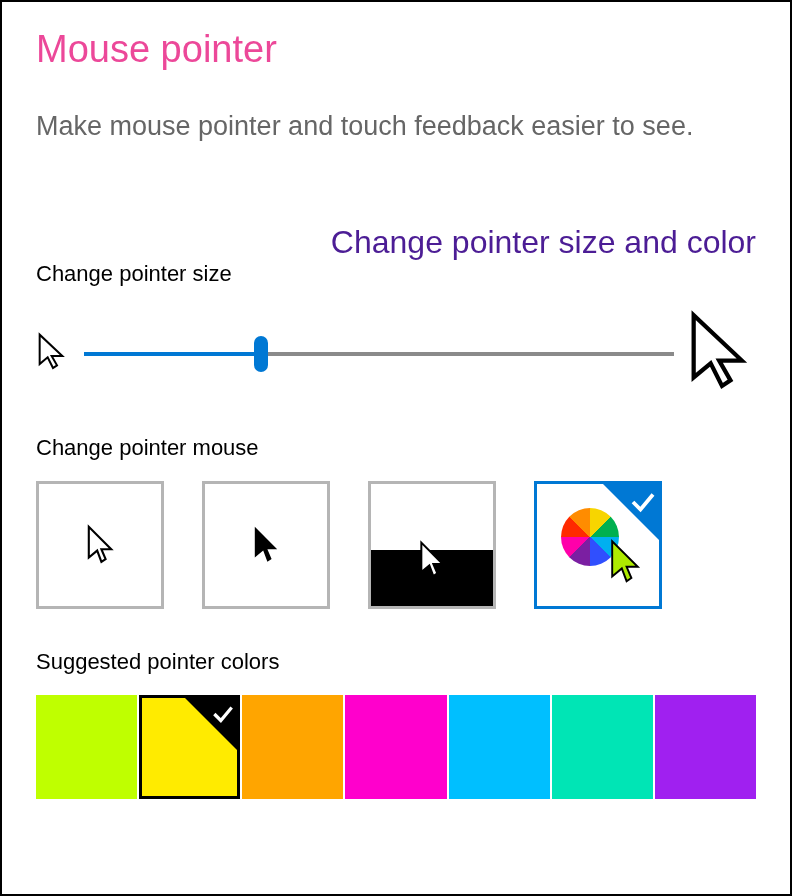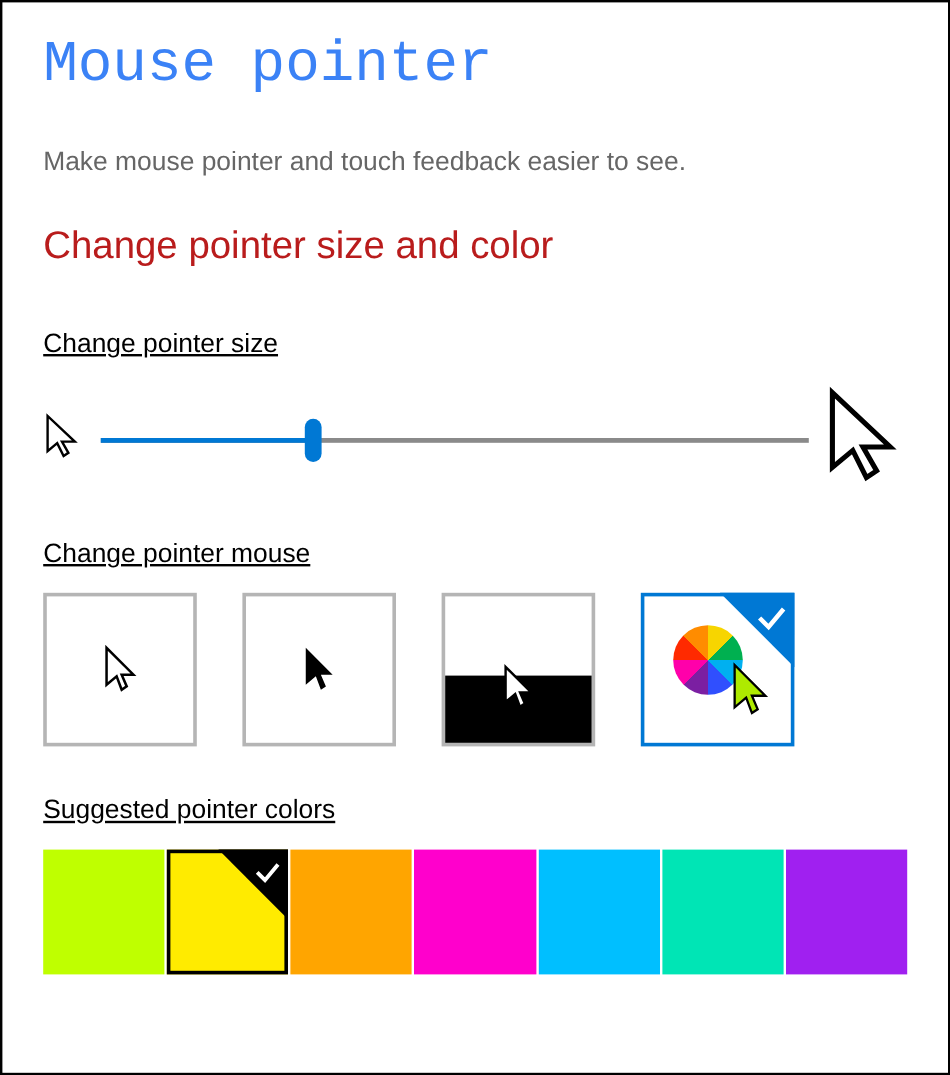--- a/index.html
+++ b/index.html
@@ -6,43 +6,41 @@
     body {
       font-family: "Segoe UI", -apple-system, sans-serif;
       background: #fff;
       width: 792px;
       height: 896px;
       border: 2px solid #000;
       padding: 20px 34px;
       overflow: hidden;
     }
     .page-title {
-      font-size: 48px;
+      font-size: 38px;
       font-weight: 300;
-      color: #3b82f6;
+      color: #ec4899;
       margin-top: 6px;
       margin-bottom: 40px;
-      font-family: Liberation Mono, monospace;
     }
     .page-subtitle {
-      font-size: 22px;
+      font-size: 27px;
       color: #666;
-      margin-bottom: 38px;
+      margin-bottom: 82px;
     }
     .section-heading {
       font-size: 32px;
       font-weight: 400;
-      color: #b91c1c;
-      margin-bottom: 50px;
+      color: #4c1d95;
+      text-align: right;
     }
     .field-label {
       font-size: 22px;
       color: #000;
       margin-bottom: 20px;
-      text-decoration: underline;
     }
 
     
     .slider-row {
       display: flex;
       align-items: center;
       gap: 14px;
       margin-bottom: 34px;
     }
     .cursor-small svg { width: 34px; height: 40px; }

